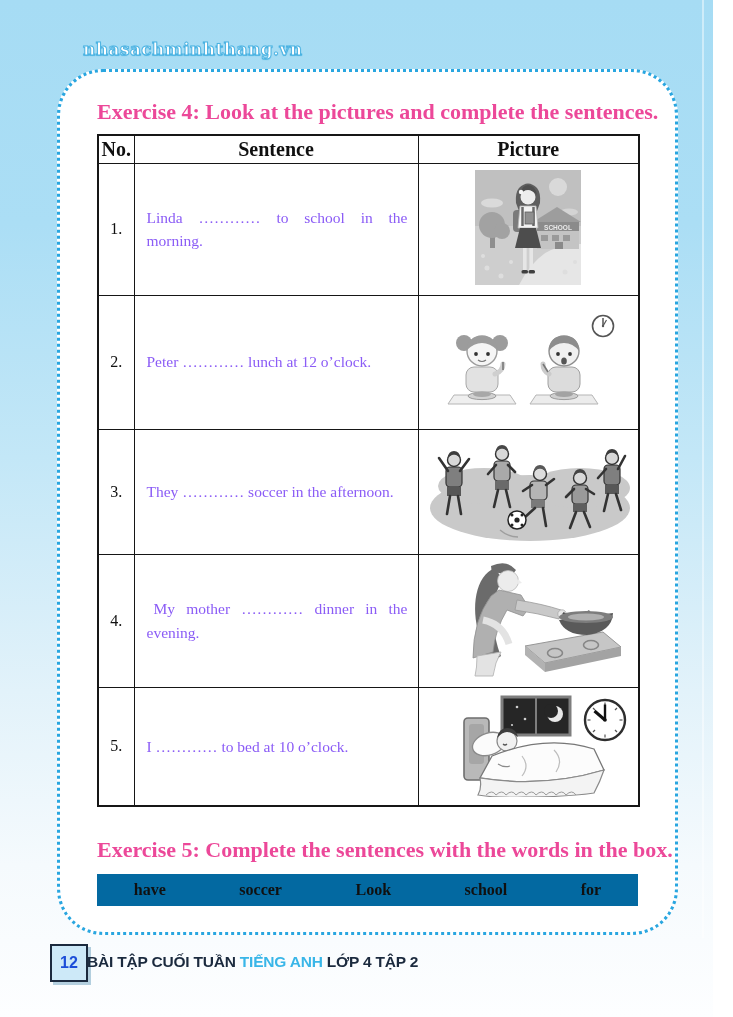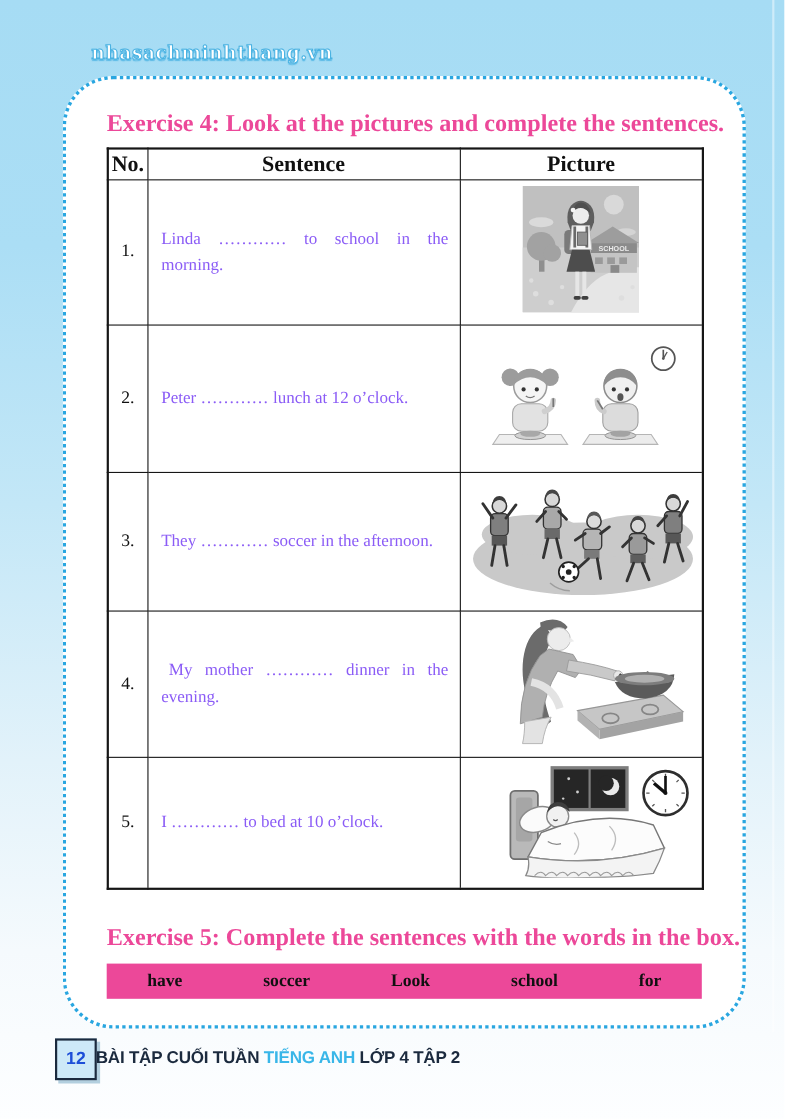--- a/index.html
+++ b/index.html
@@ -298,21 +298,21 @@
               <path d="M60 103 q6 -6 10 0 q6 -6 10 0 q6 -6 10 0 q6 -6 10 0 q6 -6 10 0 q6 -6 10 0 q6 -6 10 0 q6 -6 10 0 q6 -6 10 0" stroke="#9a9a9a" stroke-width="1" fill="none"></path>
               <path d="M72 72 q6 4 12 2" stroke="#8a8a8a" stroke-width="1.2" fill="none"></path>
             </svg>
           </td>
         </tr>
       </tbody>
     </table>
 
     <h2 class="ex-title ex5-title">Exercise 5: Complete the sentences with the words in the box.</h2>
 
-    <div class="word-box" style="background:#ec4899;">
+    <div class="word-box" style="background:#0369a1;">
       <span>have</span>
       <span>soccer</span>
       <span>Look</span>
       <span>school</span>
       <span>for</span>
     </div>
   </div>
 
   <div class="footer-pagenum">12</div>
   <div class="footer-title"><span>BÀI TẬP CUỐI TUẦN </span><span class="hl">TIẾNG ANH</span><span> LỚP 4 TẬP 2</span></div>

